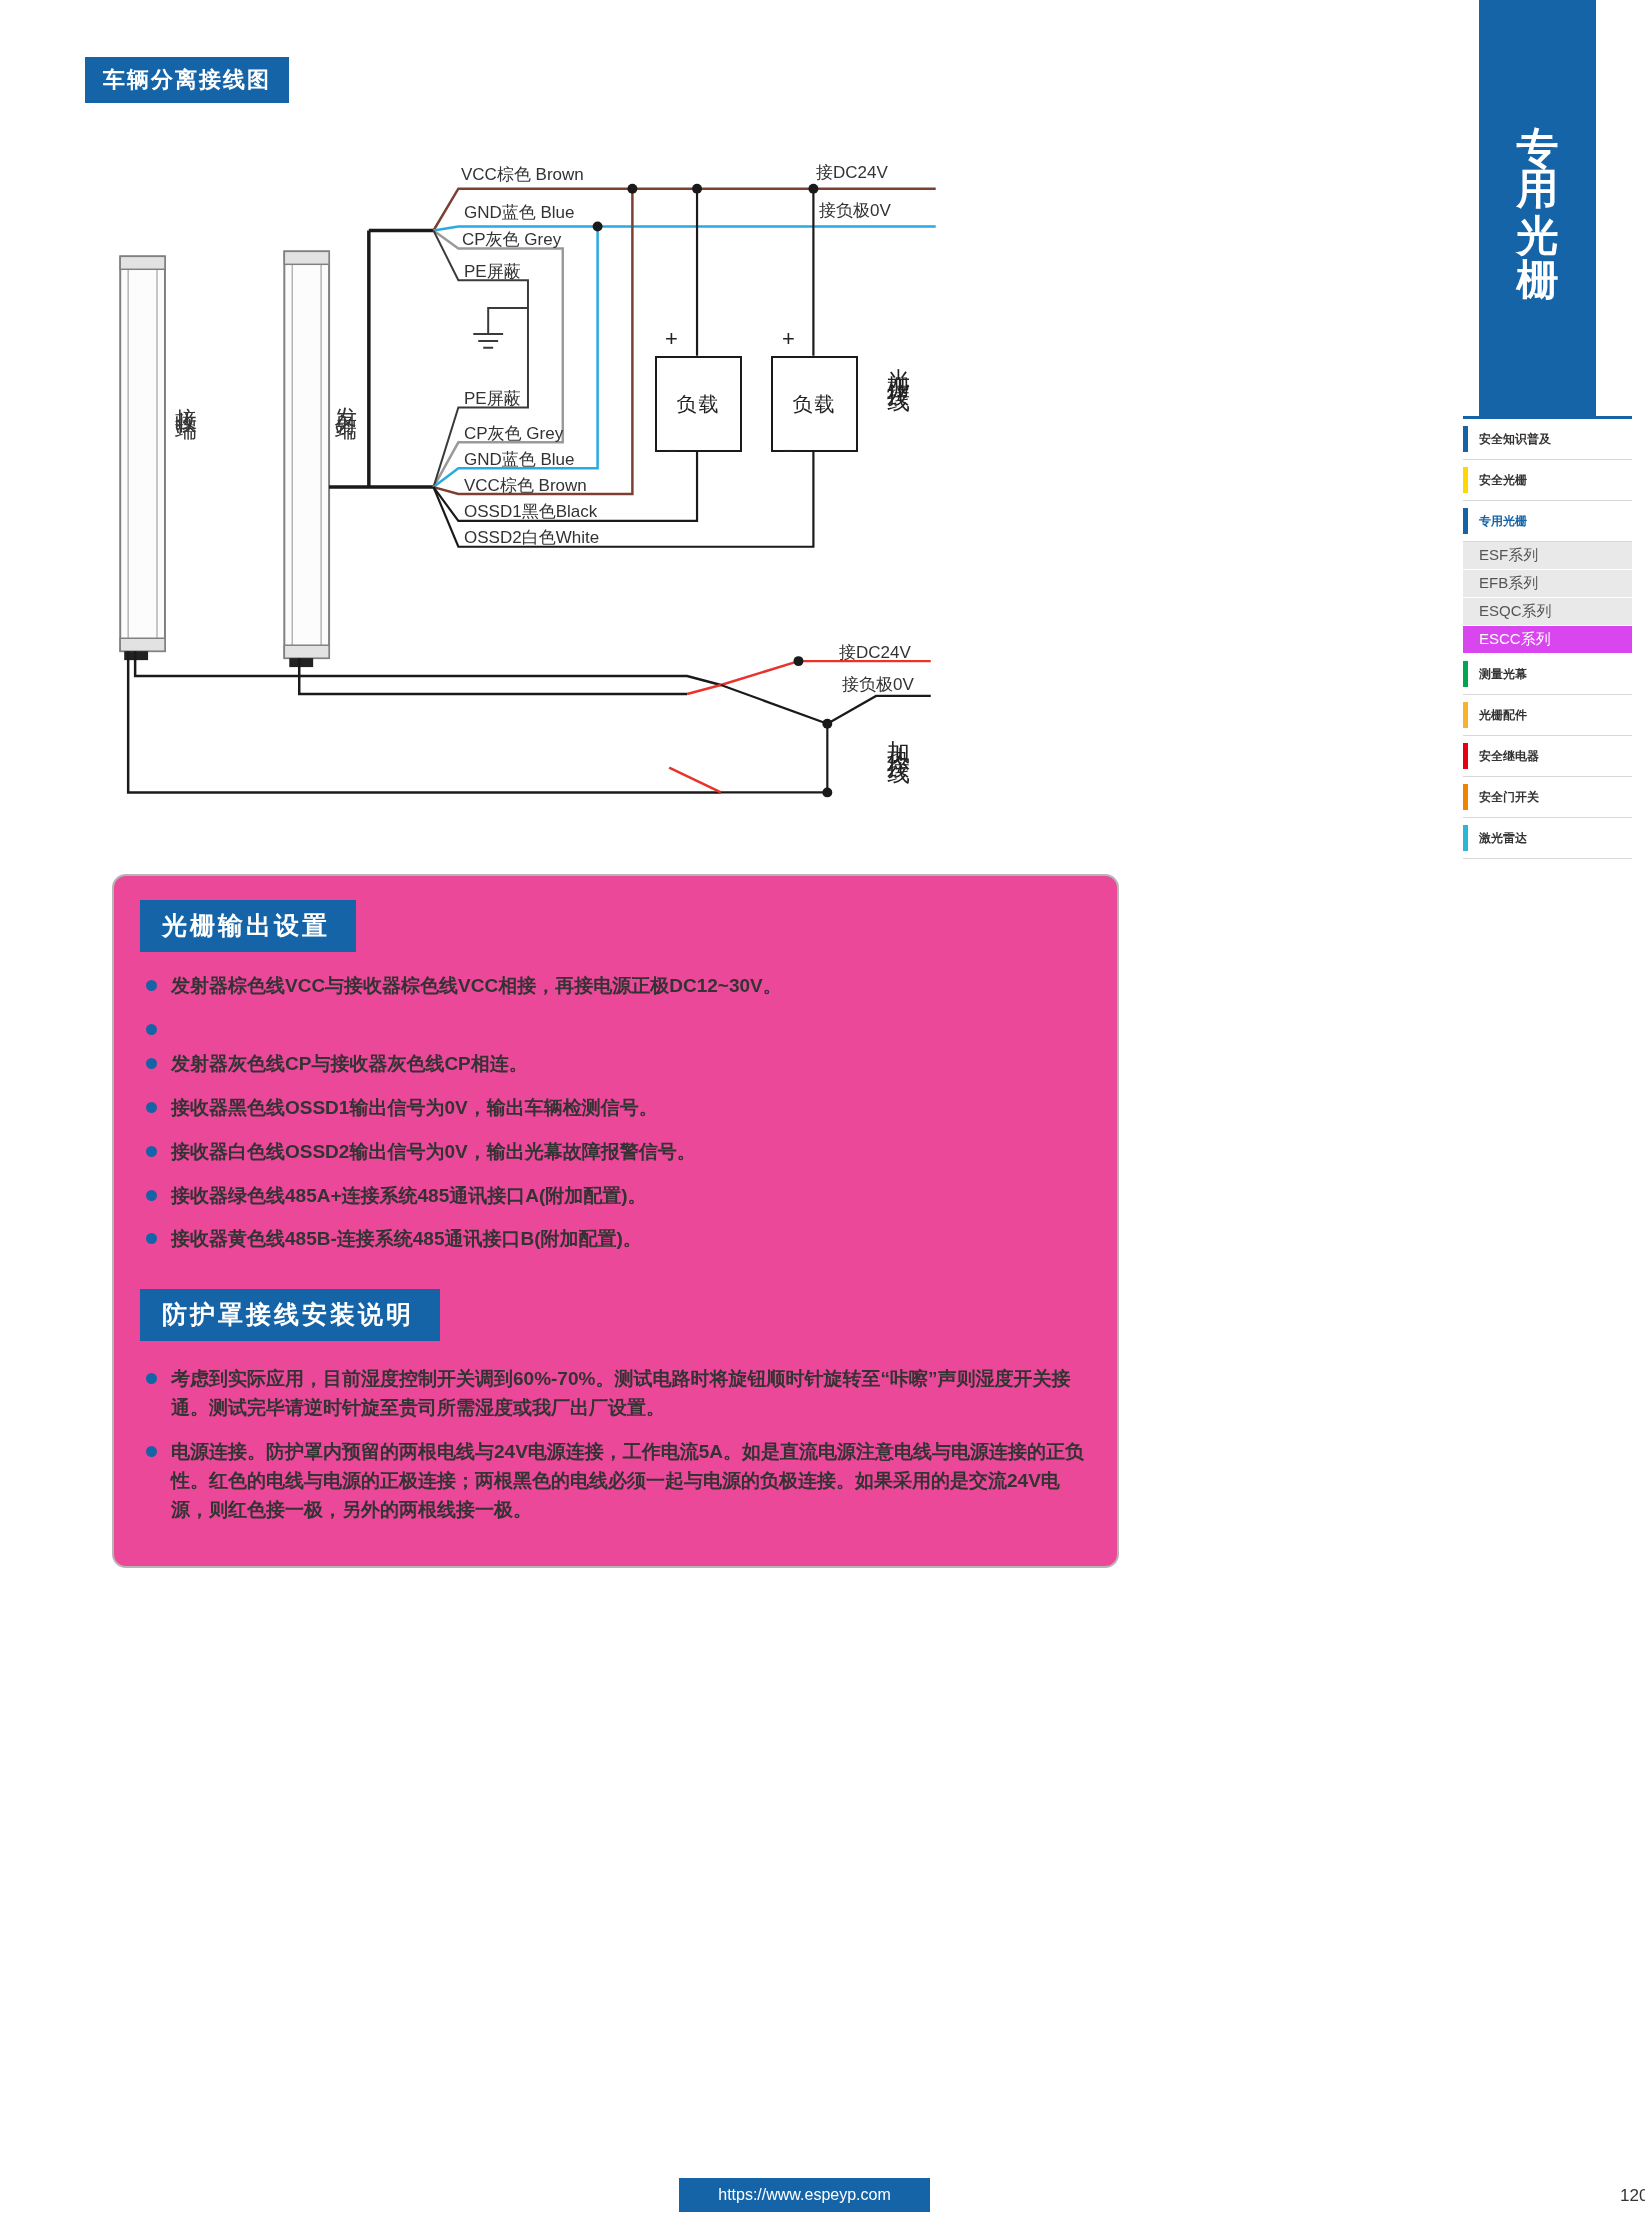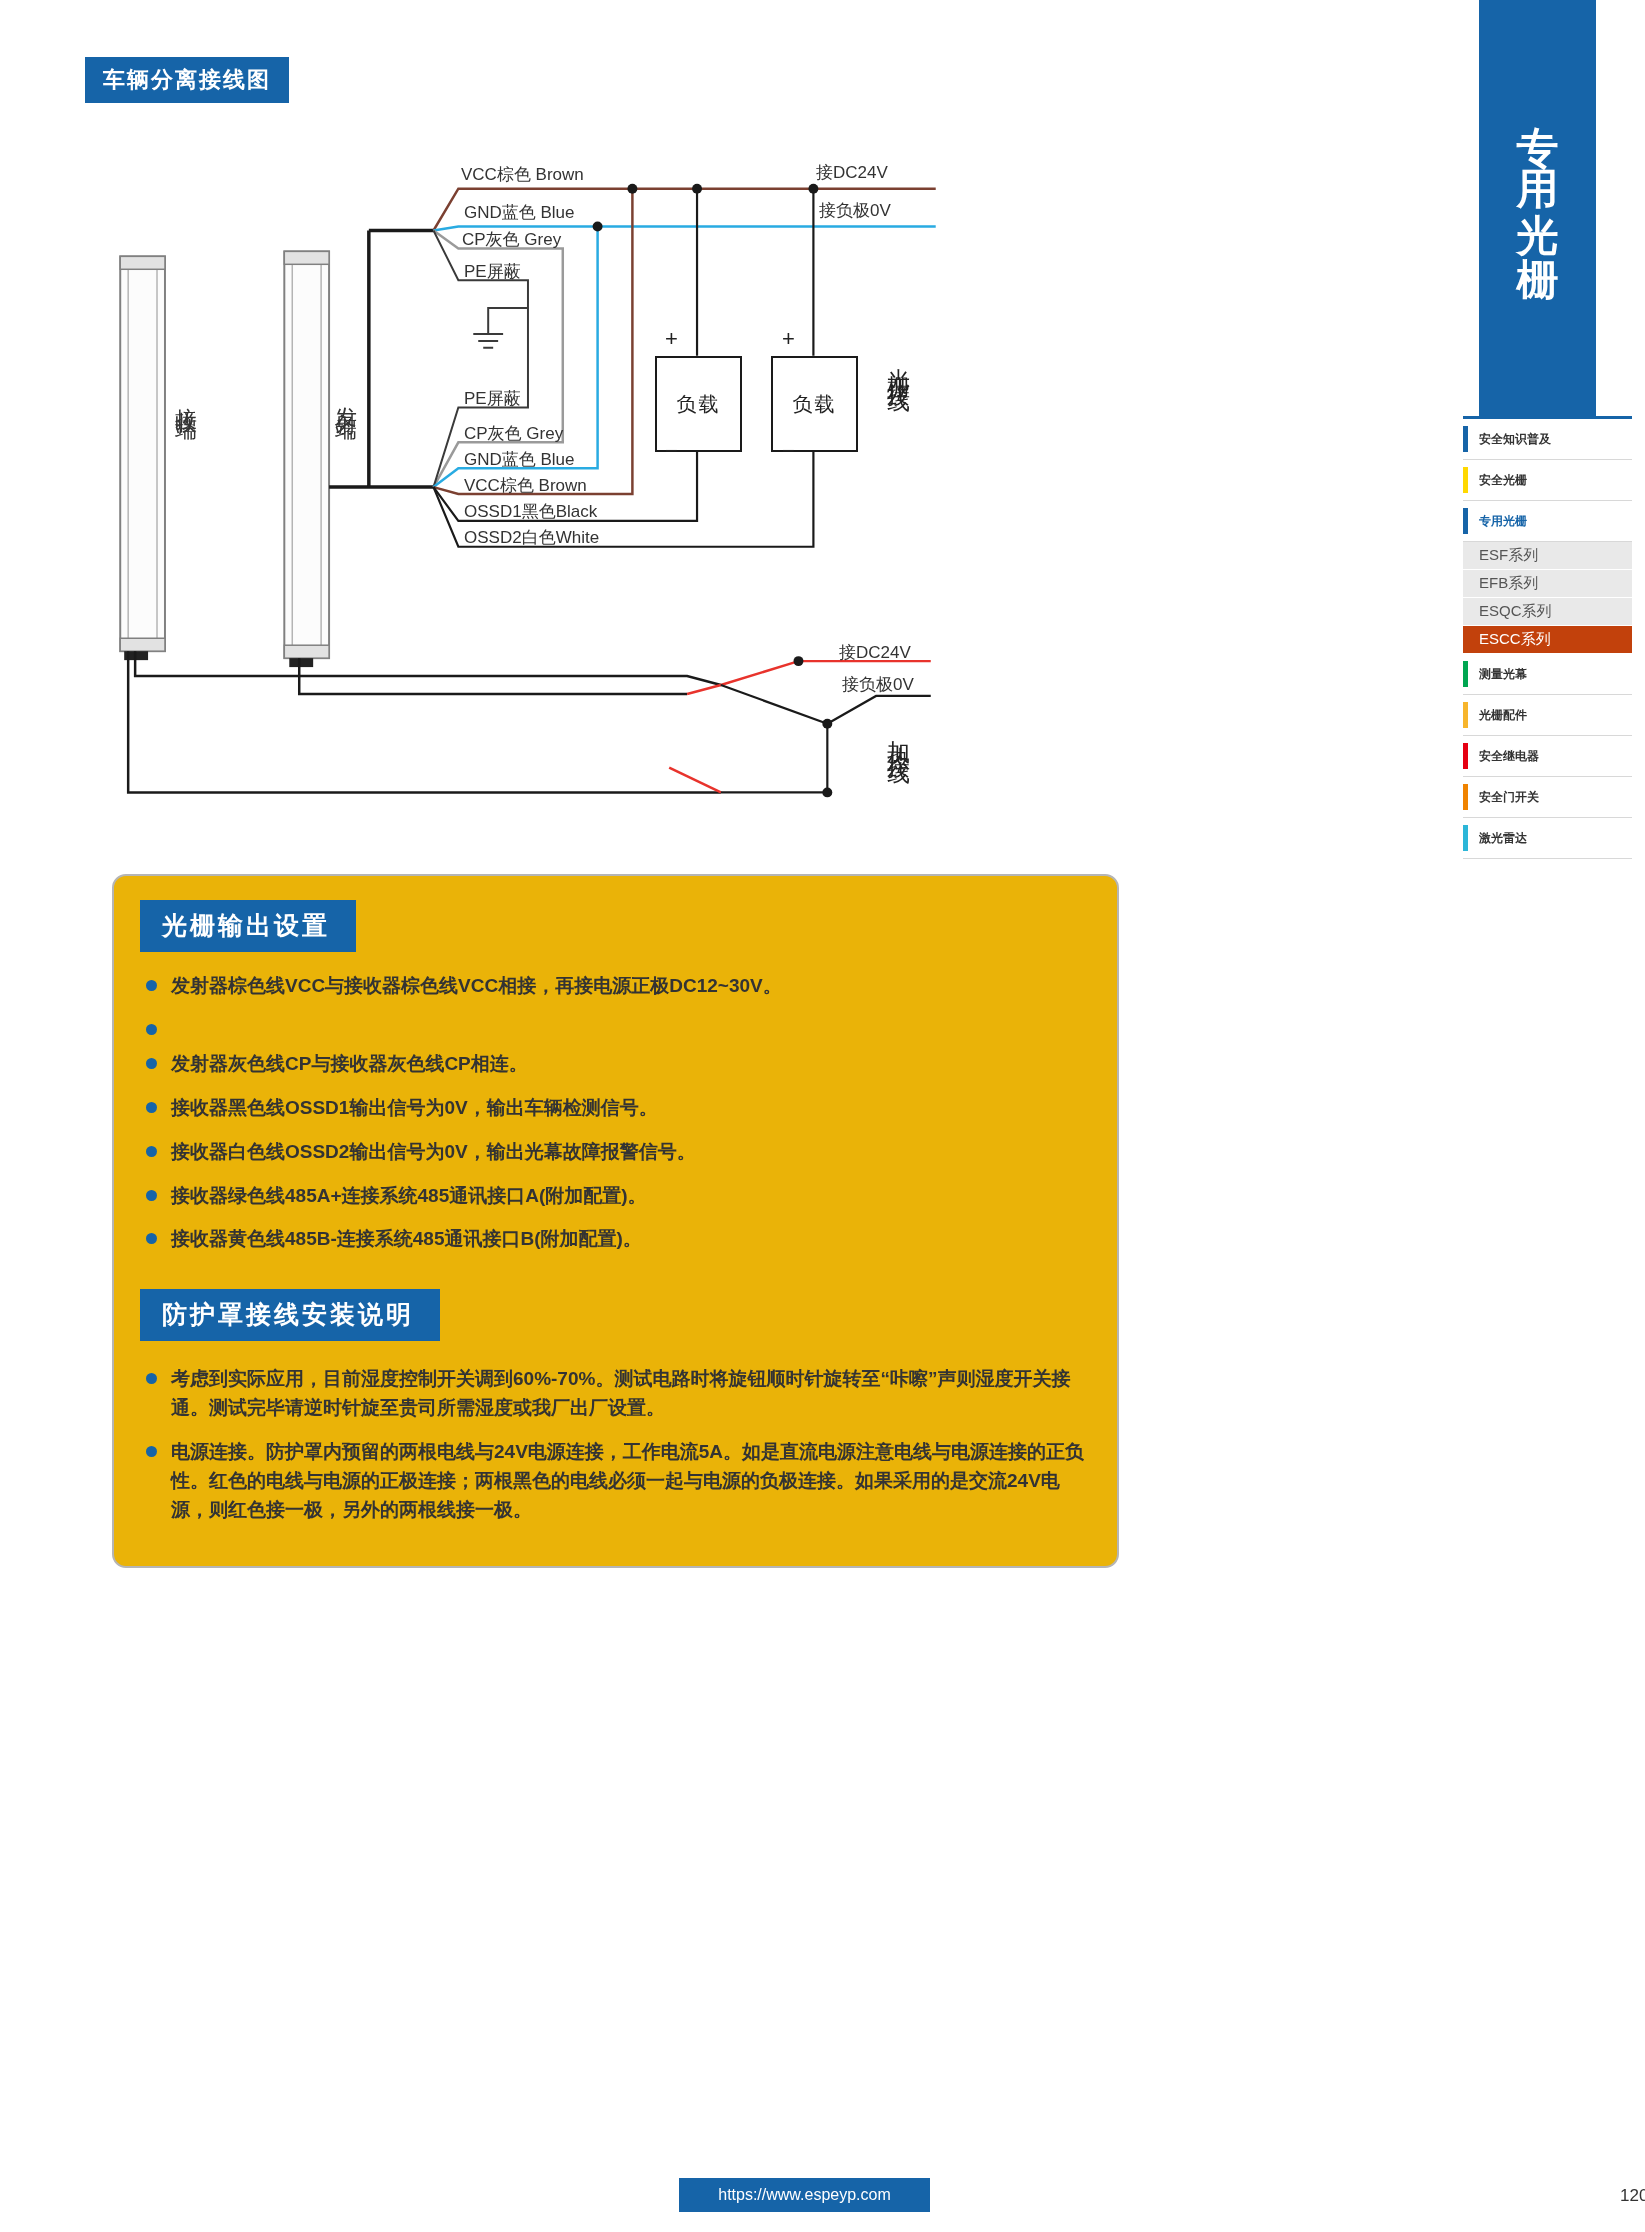--- a/index.html
+++ b/index.html
@@ -34,27 +34,27 @@
     writing-mode:vertical-rl; text-orientation:upright; color:#fff; font-size:42px;
     font-weight:bold; letter-spacing:44px; }
   .side-menu { position:absolute; left:1463px; top:416px; width:169px; background:#fff;
     border-top:3px solid #1664a8; }
   .menu-item { position:relative; display:flex; align-items:center; cursor:pointer; }
   .menu-item.main, .menu-item.main-active { height:41px; font-size:12px; font-weight:bold; color:#333;
     border-bottom:1px solid #d8d8d8; background:#fff; }
   .menu-item.main-active { color:#1664a8; }
   .menu-item.sub, .menu-item.sub-active { height:28px; font-size:15px; color:#555;
     background:#e9e9e9; border-bottom:1px solid #fff; }
-  .menu-item.sub-active { background:#c2410c; color:#fff; }
+  .menu-item.sub-active { background:#d946ef; color:#fff; }
   .accent { position:absolute; left:0; top:7px; bottom:7px; width:5px; }
   .menu-item .mlabel { margin-left:16px; }
 
   
   .info-box { position:absolute; left:112px; top:874px; width:1007px; border:2px solid #b5b5b5;
-    border-radius:14px; background:#eab308; padding:24px 26px 26px 26px; }
+    border-radius:14px; background:#ec4899; padding:24px 26px 26px 26px; }
   .sec-title { display:inline-block; background:#1664a8; color:#fff; font-size:25px; font-weight:bold;
     padding:9px 26px 10px 22px; letter-spacing:3px; }
   .bullet-list { margin:20px 0 6px 6px;font-weight:bold; }
   .bullet-list.second { margin-top:24px; }
   .bullet { display:flex; align-items:flex-start; margin-bottom:15px; }
   .bullet .dot { width:11px; height:11px; border-radius:50%; background:#1664a8;
     margin:8px 14px 0 0; flex:none; }
   .bullet .btext { font-size:19px; color:#333; line-height:1.52; }
   .sec2-gap { margin-top:20px; }
 

